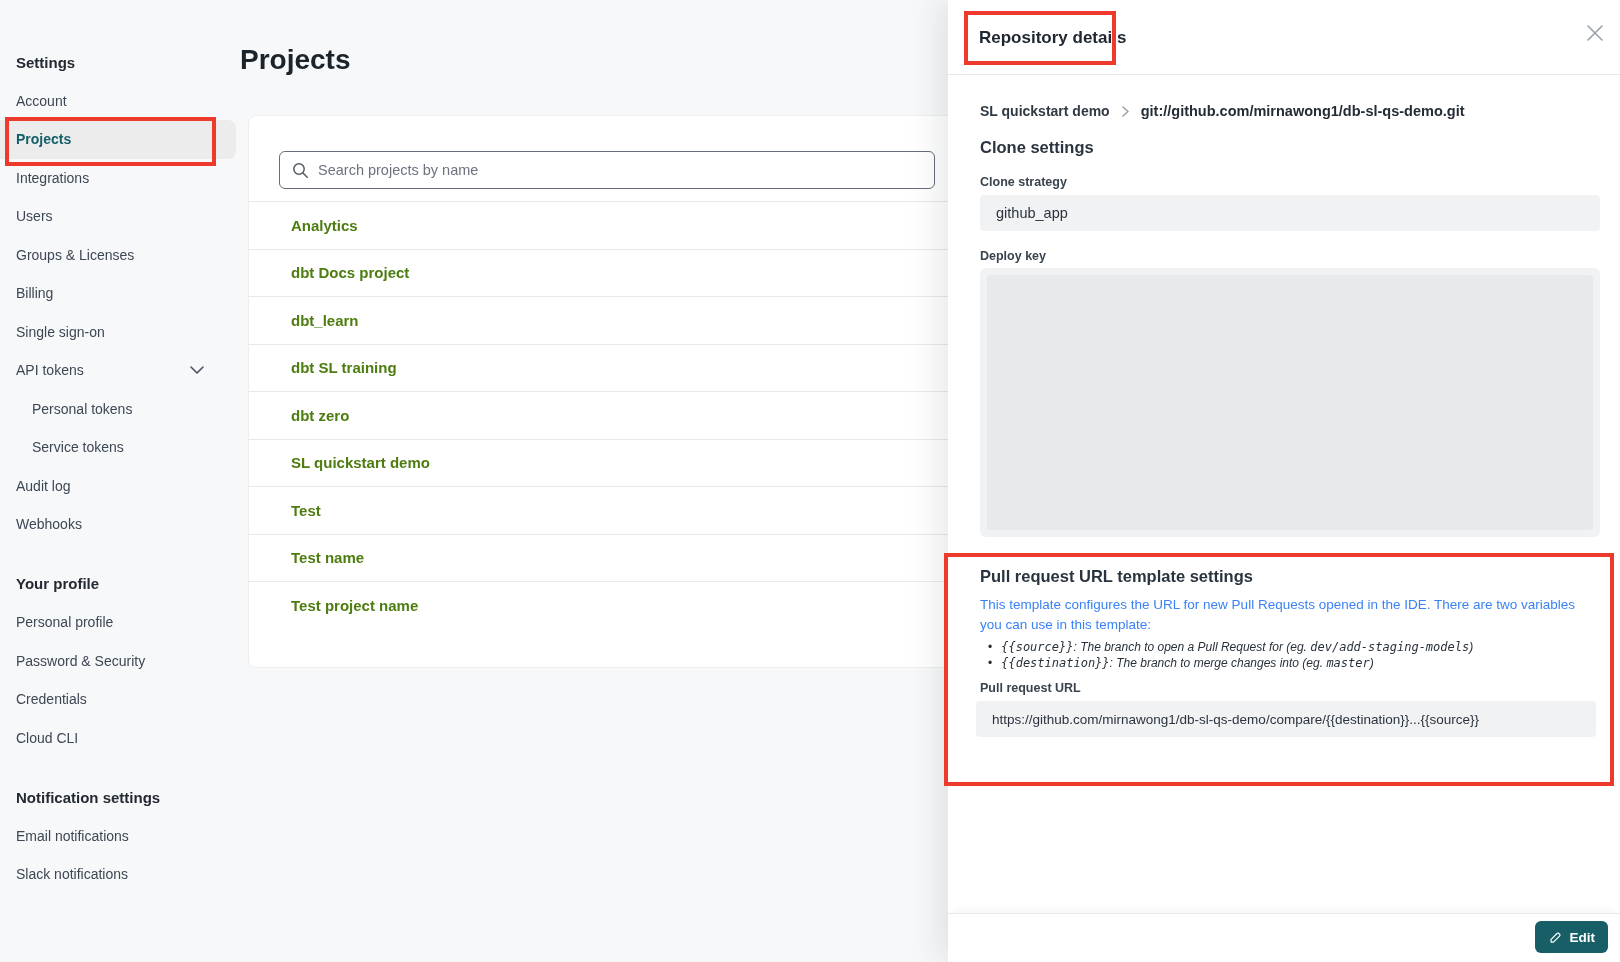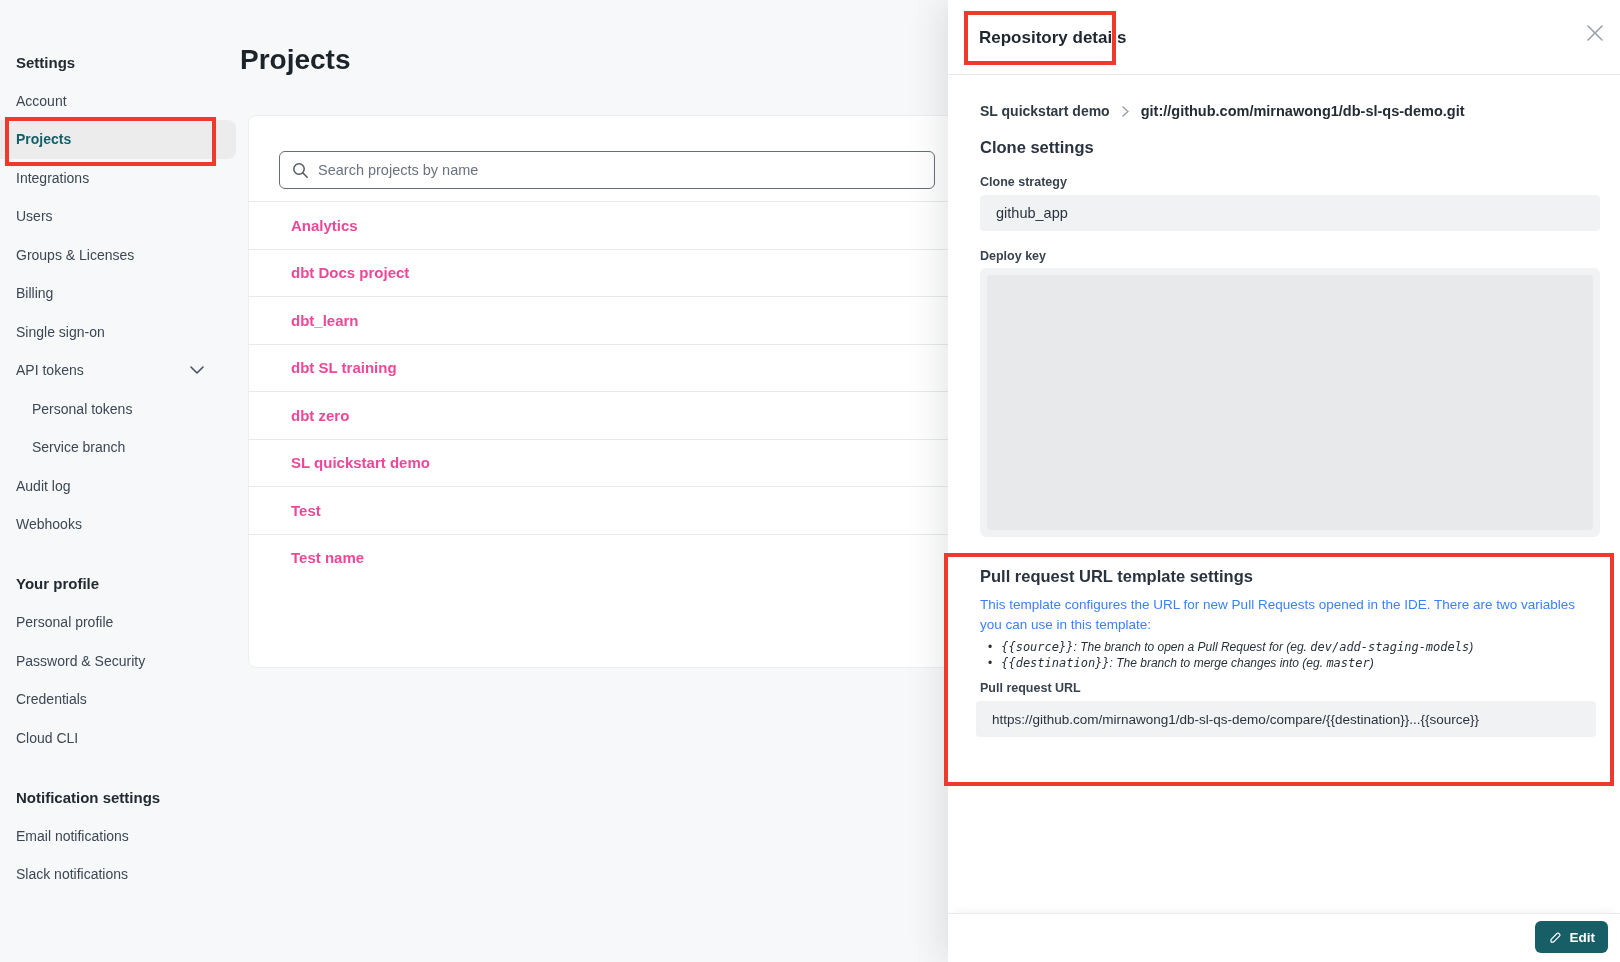--- a/index.html
+++ b/index.html
@@ -21,21 +21,21 @@
 
   
   .main { position:absolute; left:240px; top:0; right:0; height:962px; }
   .page-title { position:absolute; left:0px; top:44px; font-size:28px; font-weight:bold; color:#1b232b; }
   .card { position:absolute; left:8px; top:115px; width:716px; height:553px; background:#ffffff; border:1px solid #eceeef; border-radius:8px; }
   .search-wrap { position:absolute; left:30px; top:35px; width:656px; height:38px; border:1px solid #666d78; border-radius:6px; background:#fff; display:flex; align-items:center; padding:0 12px; }
   .search-wrap svg { flex:0 0 auto; margin-right:9px; }
   .search-input { border:none; outline:none; flex:1; font-size:14.5px; font-family:"Liberation Sans", sans-serif; color:#2a333d; background:transparent; }
   .search-input::placeholder { color:#6b7280; }
   .proj-rows { position:absolute; left:0; top:85px; width:100%; }
-  .proj-row { height:47.5px; display:flex; align-items:center; padding-left:42px; border-top:1px solid #e8e9ea; font-size:15px; font-weight:bold; color:#ec4899; cursor:pointer; }
+  .proj-row { height:47.5px; display:flex; align-items:center; padding-left:42px; border-top:1px solid #e8e9ea; font-size:15px; font-weight:bold; color:#4d7c0f; cursor:pointer; }
 
   
   .panel { position:absolute; left:948px; top:0; width:672px; height:962px; background:#ffffff; box-shadow:-10px 0 30px rgba(30,40,50,0.10); }
   .panel-header { position:relative; height:75px; border-bottom:1px solid #e5e7e9; }
   .panel-title { position:absolute; left:31px; top:28px; font-size:17px; font-weight:bold; color:#1e2630; }
   .annotation-title { left:16px; top:11px; width:152px; height:54px; }
   .close-btn { position:absolute; right:12px; top:20px; width:26px; height:26px; display:flex; align-items:center; justify-content:center; cursor:pointer; }
 
   .panel-content { position:absolute; left:0; top:75px; width:672px; bottom:49px; }
   .breadcrumb { position:absolute; left:32px; top:28px; display:flex; align-items:center; font-size:14px; }
@@ -99,21 +99,21 @@
       <span class="nav-chevron">
         <svg width="14" height="8" viewBox="0 0 14 8">
             <polyline points="1,1 7,7 13,1" fill="none" stroke="#4a545e" stroke-width="1.6" stroke-linecap="round" stroke-linejoin="round"></polyline>
           </svg>
       </span>
     </div>
     <div class="nav-row nav-sub">
         <span class="nav-label">Personal tokens</span>
       </div>
     <div class="nav-row nav-sub">
-        <span class="nav-label">Service branch</span>
+        <span class="nav-label">Service tokens</span>
       </div>
     <div class="nav-row">
         <span class="nav-label">Audit log</span>
       </div>
     <div class="nav-row">
         <span class="nav-label">Webhooks</span>
       </div>
     <div class="nav-row nav-heading gap-above">Your profile</div>
     <div class="nav-row">
         <span class="nav-label">Personal profile</span>
@@ -149,20 +149,21 @@
       </div>
       <div class="proj-rows">
         <div class="proj-row">Analytics</div>
         <div class="proj-row">dbt Docs project</div>
         <div class="proj-row">dbt_learn</div>
         <div class="proj-row">dbt SL training</div>
         <div class="proj-row">dbt zero</div>
         <div class="proj-row">SL quickstart demo</div>
         <div class="proj-row">Test</div>
         <div class="proj-row">Test name</div>
+        <div class="proj-row">Test project name</div>
       </div>
     </div>
   </main>
 
   <section class="panel">
     <div class="panel-header">
       <div class="panel-title">Repository details</div>
       <div class="annotation annotation-title"></div>
       <div class="close-btn">
         <svg width="18" height="18" viewBox="0 0 18 18">

